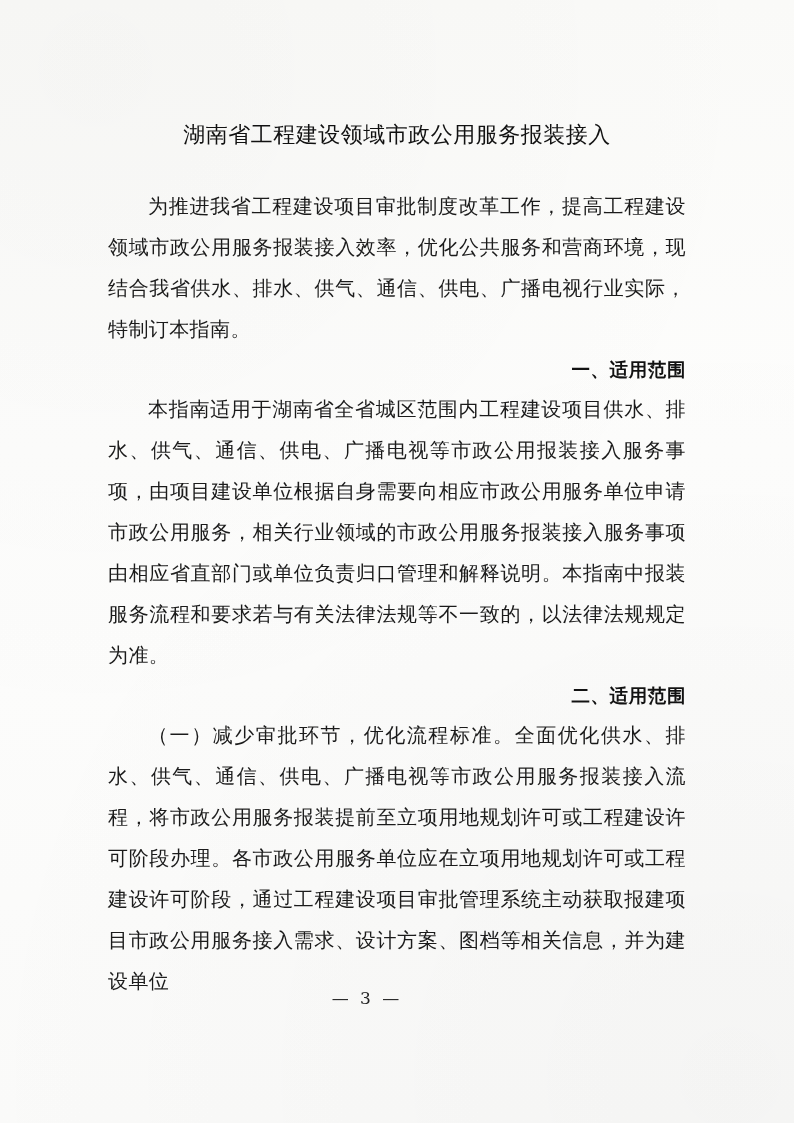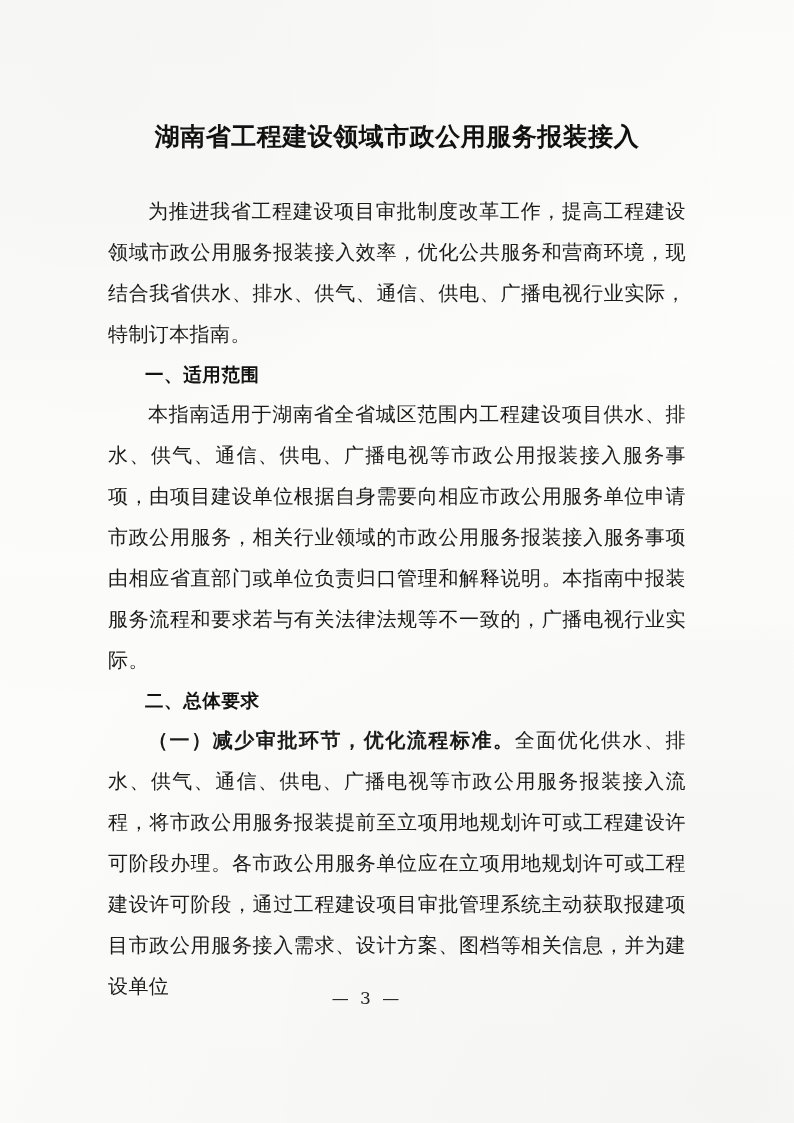--- a/index.html
+++ b/index.html
@@ -32,22 +32,22 @@
       radial-gradient(circle at 92% 96%, rgba(0,0,0,0.022), rgba(0,0,0,0) 60%),
       linear-gradient(180deg, rgba(250,250,248,1) 0%, rgba(253,253,252,1) 40%, rgba(250,250,249,1) 100%);
     pointer-events: none;
   }
   .content {
     position: relative;
     z-index: 2;
   }
   .doc-title {
     text-align: center;
-    font-weight: bold;
-    font-size: 25px;
+    font-weight: normal;
+    font-size: 22px;
     line-height: 1.55;
     letter-spacing: 0.5px;
     color: #111;
     margin: 0 0 4px 0;
     font-family: "DejaVu Serif", "Liberation Serif", serif;
   }
   .doc-title .line2 {
     display: block;
   }
   .spacer-after-title {
@@ -64,23 +64,24 @@
     color: #1b1b1b;
   }
   h2.section-head {
     font-size: 18.5px;
     line-height: 2.05;
     margin: 0;
     text-indent: 2em;
     font-weight: bold;
     letter-spacing: 0.6px;
     color: #121212;
+    text-align: right;
   }
   .bold-lead {
-    font-weight: bold;
+    font-weight: normal;
   }
   .page-number {
     position: absolute;
     left: 0;
     right: 0;
     bottom: 115px;
     text-align: center;
     font-size: 17px;
     letter-spacing: 3px;
     color: #222;
@@ -96,21 +97,21 @@
 
     <h1 class="doc-title">
       <span>湖南省工程建设领域市政公用服务报装接入</span>
     </h1>
 
     <div class="spacer-after-title"></div>
 
     <p class="body-par">为推进我省工程建设项目审批制度改革工作，提高工程建设领域市政公用服务报装接入效率，优化公共服务和营商环境，现结合我省供水、排水、供气、通信、供电、广播电视行业实际，特制订本指南。</p>
 
     <h2 class="section-head">一、适用范围</h2>
-    <p class="body-par">本指南适用于湖南省全省城区范围内工程建设项目供水、排水、供气、通信、供电、广播电视等市政公用报装接入服务事项，由项目建设单位根据自身需要向相应市政公用服务单位申请市政公用服务，相关行业领域的市政公用服务报装接入服务事项由相应省直部门或单位负责归口管理和解释说明。本指南中报装服务流程和要求若与有关法律法规等不一致的，广播电视行业实际。</p>
+    <p class="body-par">本指南适用于湖南省全省城区范围内工程建设项目供水、排水、供气、通信、供电、广播电视等市政公用报装接入服务事项，由项目建设单位根据自身需要向相应市政公用服务单位申请市政公用服务，相关行业领域的市政公用服务报装接入服务事项由相应省直部门或单位负责归口管理和解释说明。本指南中报装服务流程和要求若与有关法律法规等不一致的，以法律法规规定为准。</p>
 
-    <h2 class="section-head">二、总体要求</h2>
+    <h2 class="section-head">二、适用范围</h2>
     <p class="body-par"><span class="bold-lead">（一）减少审批环节，优化流程标准。</span><span>全面优化供水、排水、供气、通信、供电、广播电视等市政公用服务报装接入流程，将市政公用服务报装提前至立项用地规划许可或工程建设许可阶段办理。各市政公用服务单位应在立项用地规划许可或工程建设许可阶段，通过工程建设项目审批管理系统主动获取报建项目市政公用服务接入需求、设计方案、图档等相关信息，并为建设单位</span></p>
 
   </div>
 
   <div class="page-number">— 3 —</div>
 </div>
 
 </body></html>

